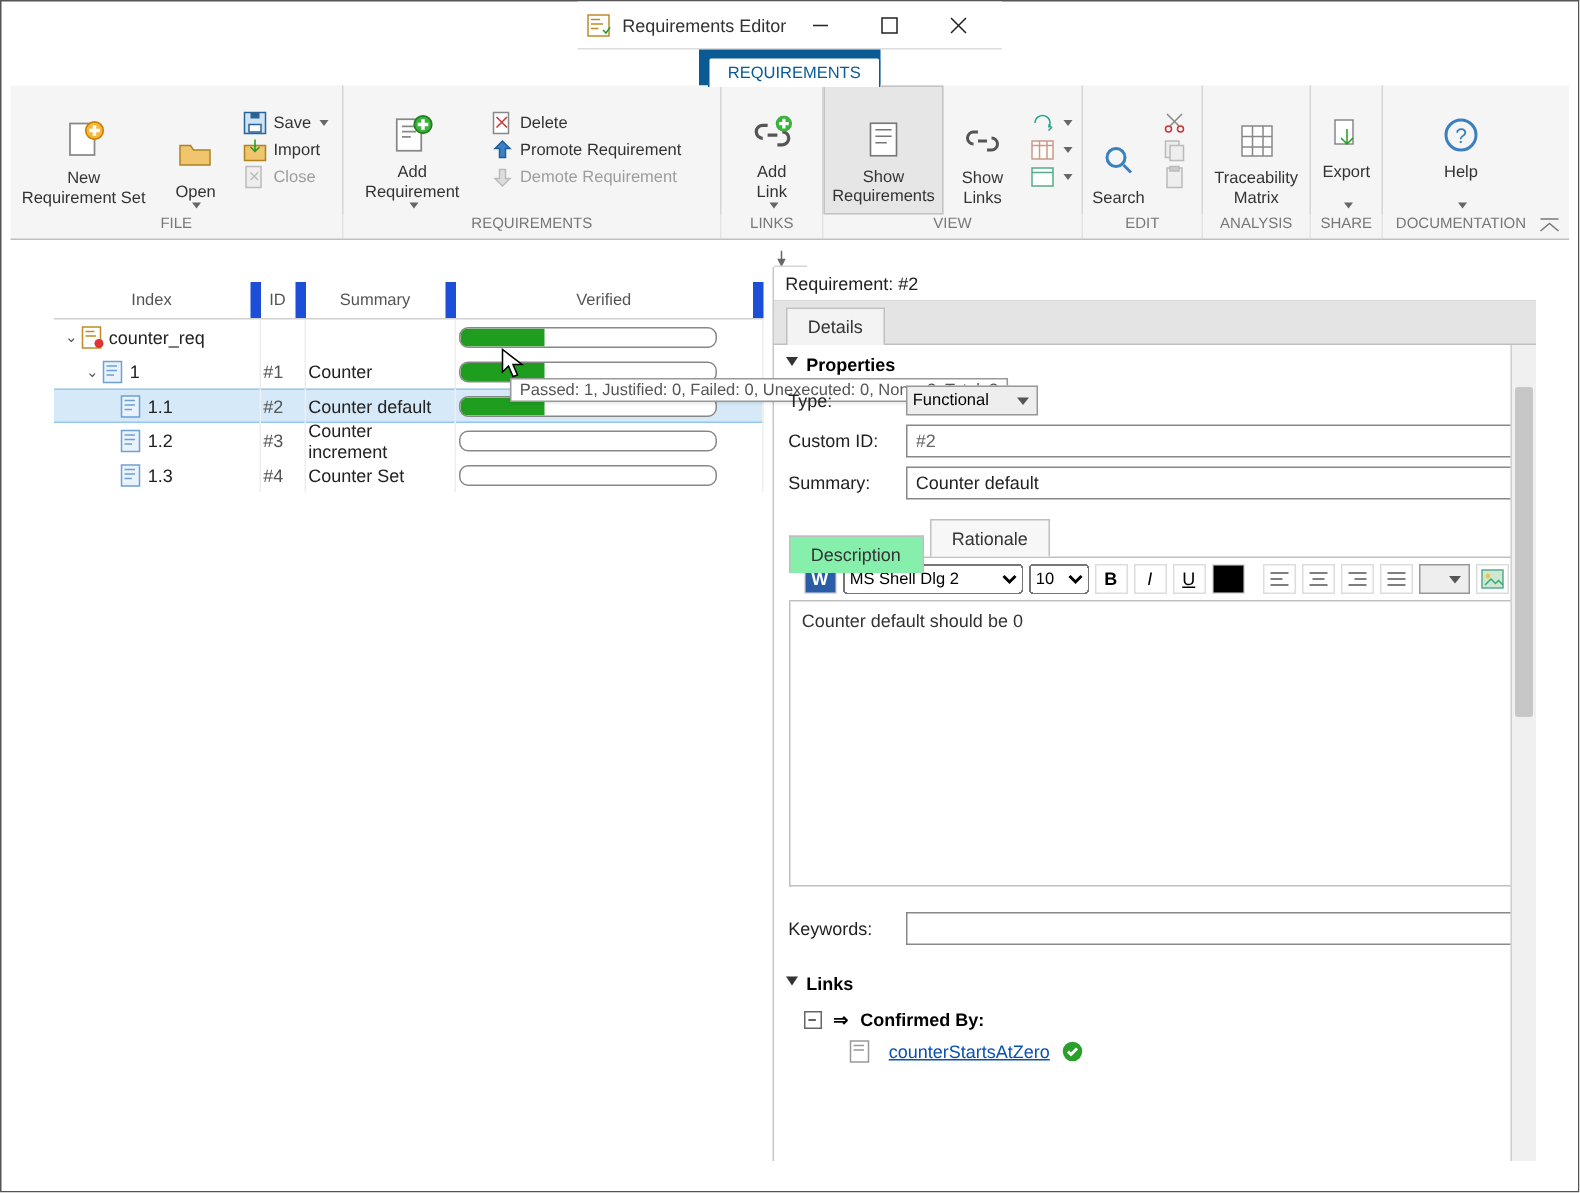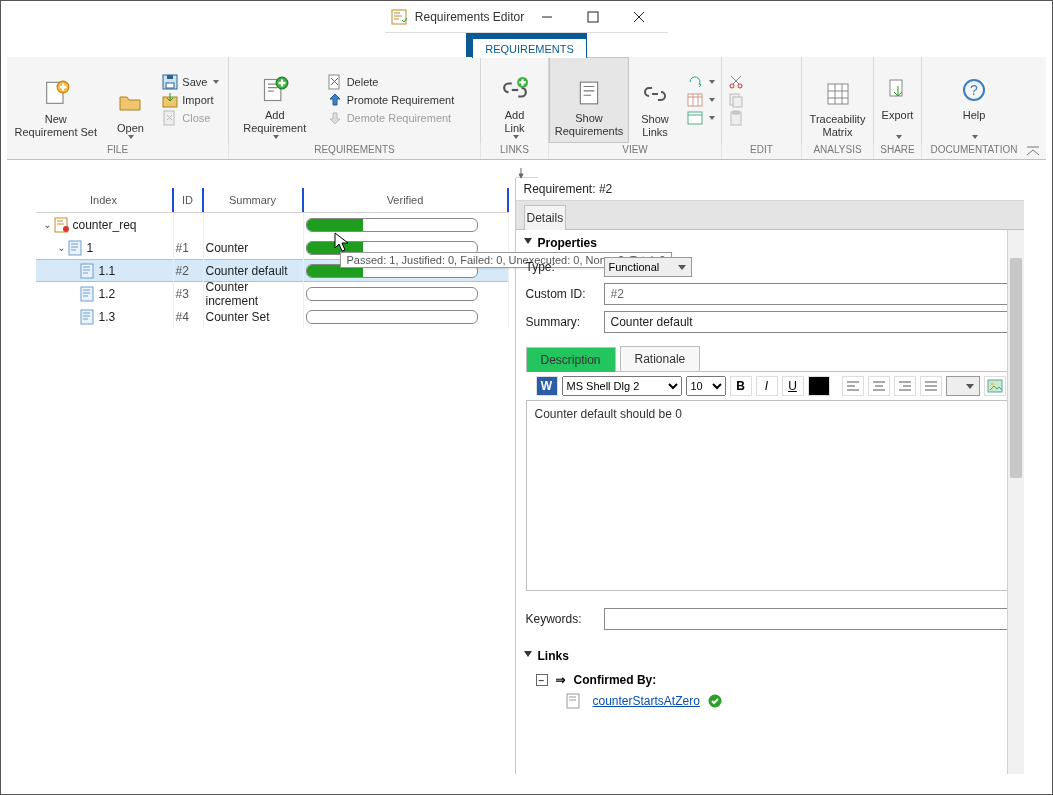--- a/index.html
+++ b/index.html
@@ -34,49 +34,49 @@
   .disabled { color: #9d9d9d; }
 
   
   .underribbon { height: 18px; border-bottom: 1px solid #d6d6d6; display: flex; align-items: center; justify-content: flex-end; padding-right: 12px; }
   .pin-ic { width: 10px; height: 10px; }
 
   
   .main { flex: 1; display: flex; min-height: 0; }
   .left-pane { width: 486px; border-right: 1px solid #c7c7c7; display: flex; flex-direction: column; padding: 10px 6px 6px 6px; position: relative; }
   .tree-header { display: flex; font-size: 11px; color: #555; border-bottom: 1px solid #d0d0d0; }
-  .th { text-align: center; padding: 6px 4px; border-right: 2px solid #1d4ed8; }
+  .th { text-align: center; padding: 6px 4px; border-right: 7px solid #1d4ed8; }
   .th.idx{width:138px;} .th.idc{width:30px;} .th.sum{width:100px;} .th.ver{flex:1;}
   .tree-row { display:flex; align-items:center; height:23px; font-size:12px; color:#222; }
   .tree-row.sel { background:#d6e9f8; border-top:1px solid #98c7ec; border-bottom:1px solid #98c7ec; }
   .cell { height:23px; display:flex; align-items:center; border-right:1px solid #eee; padding:0 2px; }
   .cell.idx{width:138px;} .cell.idc{width:30px; color:#555;} .cell.sum{width:100px;} .cell.ver{flex:1; padding-right:30px;}
   .toggle { width:12px; text-align:center; font-size:10px; color:#555; display:inline-block; }
   .ticon { width:16px; height:16px; margin:0 3px 0 0; display:inline-flex; }
   .pbar { height:14px; border:1px solid #888; border-radius:6px; background:#fff; position:relative; overflow:hidden; flex:1; }
   .pfill { height:100%; background:#1f9d1f; }
   .cursor-overlay { position:absolute; pointer-events:none; }
   .tooltip { position:absolute; background:#fff; border:1px solid #999; padding:1px 6px; font-size:11px; color:#555; white-space:nowrap; box-shadow:0 1px 2px rgba(0,0,0,0.1); }
 
   
   .right-pane { flex:1; display:flex; flex-direction:column; min-height:0; position:relative; }
   .req-header { font-size:12px; padding:4px 8px; border-bottom:1px solid #d6d6d6; color:#222; }
   .dtabs { display:flex; align-items:flex-end; padding-left:8px; height:29px; border-bottom:1px solid #c0c0c0; background:#e4e4e4; }
-  .dtab { font-size:12px; padding:5px 2px; background:#f3f3f3; border:1px solid #c0c0c0; border-bottom:none; position:relative; top:1px; color:#333; }
+  .dtab { font-size:12px; padding:5px 14px; background:#f3f3f3; border:1px solid #c0c0c0; border-bottom:none; position:relative; top:1px; color:#333; }
   .rbody { flex:1; overflow:auto; padding:0 0 12px 0; position:relative; }
   .section-hdr { display:flex; align-items:center; gap:6px; font-size:12px; font-weight:700; padding:6px 8px 4px; }
   .tri { width:0;height:0;border-left:5px solid #333;border-top:4px solid transparent;border-bottom:4px solid transparent; }
   .tri.open { border-left:none;border-top:6px solid #333;border-left:4px solid transparent;border-right:4px solid transparent; width:0;height:0; }
   .form-row { display:flex; align-items:center; font-size:12px; padding:3px 10px; gap:8px; }
   .form-row label { width:70px; color:#222; }
   .tinput { flex:1; height:22px; font-size:12px; padding:0 6px; border:1px solid #888; background:#fff; color:#666; }
 
   .desc-tabs { display:flex; margin:10px 10px 0; border-bottom:1px solid #bfbfbf; }
   .desc-tab { font-size:12px; padding:5px 14px; border:1px solid #bfbfbf; border-bottom:none; margin-right:4px; background:#f7f7f7; color:#333; }
-  .desc-tab.active { background:#22c55e; position:relative; top:1px; }
+  .desc-tab.active { background:#86efac; position:relative; top:11px; }
   .toolbar { display:flex; align-items:center; gap:4px; padding:4px 8px 4px 10px; border:1px solid #bfbfbf; border-top:none; border-left:none; border-right:none; margin:0 10px; }
   .fontsel { font-size:11px; height:20px; }
   .tb-btn { width:22px; height:20px; display:inline-flex; align-items:center; justify-content:center; border:1px solid #ddd; font-size:12px; }
   .desc-text { margin:0 10px; border:1px solid #bfbfbf; border-top:none; height:190px; padding:6px 8px; font-size:12px; color:#333; }
   .scrollbar { position:absolute; right:0; top:0; bottom:0; width:17px; background:#f0f0f0; border-left:1px solid #d0d0d0; }
   .scroll-thumb { position:absolute; right:2px; top:28px; width:12px; height:220px; background:#c7c7c7; border-radius:2px; }
 
   .link-item { display:flex; align-items:center; gap:8px; padding-left:34px; font-size:12px; }
   .link-item a { color:#0850b2; text-decoration:underline; }
   .chip-ok { width:14px;height:14px; display:inline-flex; }
@@ -285,20 +285,29 @@
                   <rect x="1" y="2" width="14" height="12" fill="#fff" stroke="#5a8"></rect>
                   <path d="M1 5h14" stroke="#5a8"></path>
                 </svg>
               </span>
               <span class="caret-dn"></span>
             </div>
         </div>
       </div>
 
       <div class="rgroup" style="width:80px;">
+        <div class="rbtn-large narrow" style="width:48px">
+          <span class="ic">
+              <svg viewBox="0 0 24 24" width="24" height="24">
+                <circle cx="10" cy="10" r="6" fill="none" stroke="#3a7fbf" stroke-width="2"></circle>
+                <path d="M15 15l5 5" stroke="#3a7fbf" stroke-width="2"></path>
+              </svg>
+            </span>
+          <span>Search</span>
+        </div>
         <div class="rcol" style="width:32px;">
           <div class="rrow">
               <span class="ic16">
                 <svg viewBox="0 0 16 16" width="16" height="16">
                   <circle cx="4" cy="12" r="2" fill="none" stroke="#c33"></circle>
                   <circle cx="12" cy="12" r="2" fill="none" stroke="#c33"></circle>
                   <path d="M5 10L13 2M11 10L3 2" stroke="#888"></path>
                 </svg>
               </span>
             </div>

